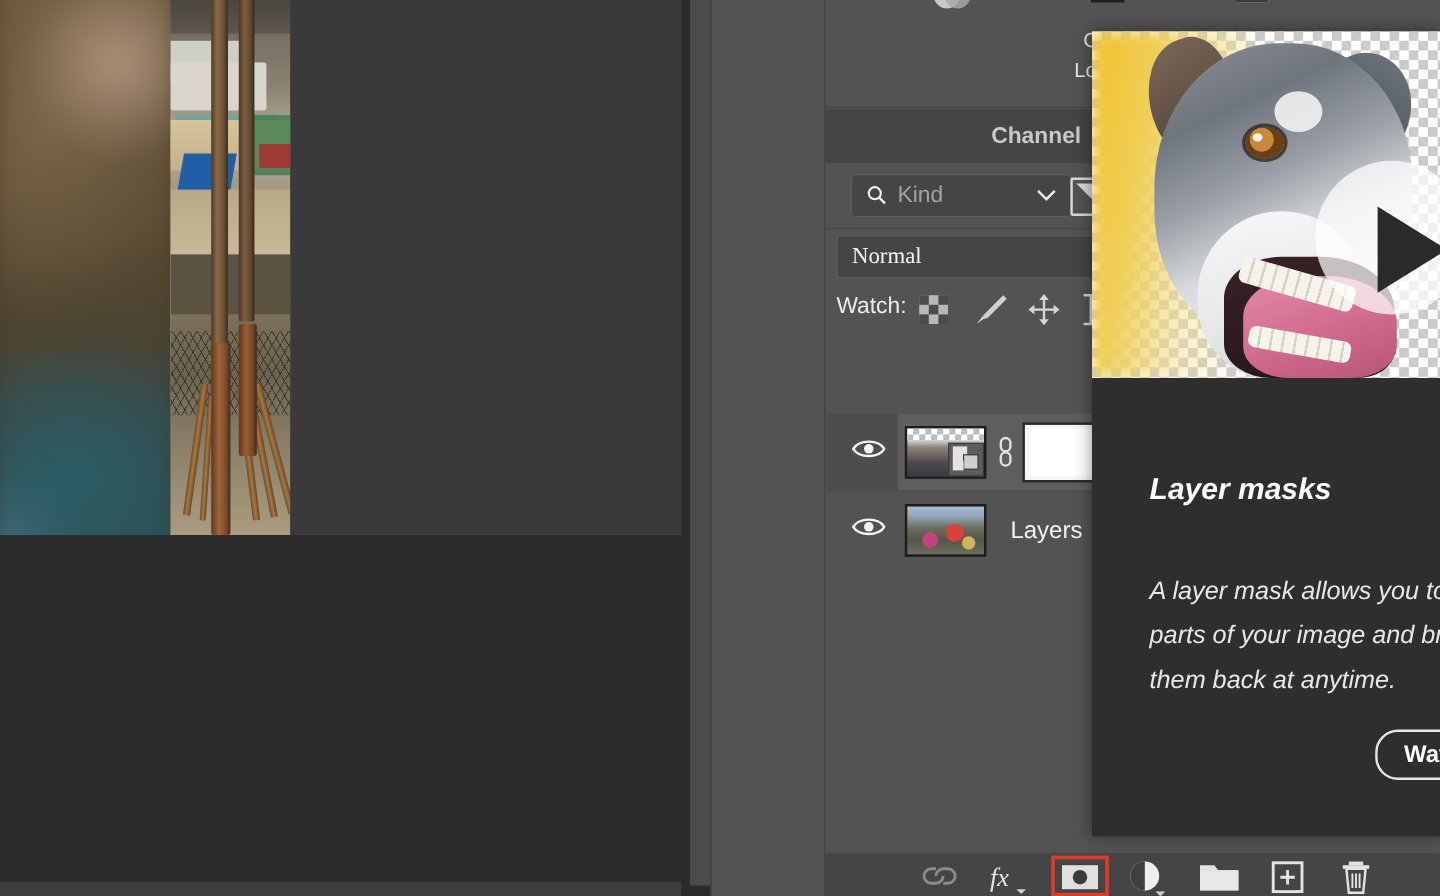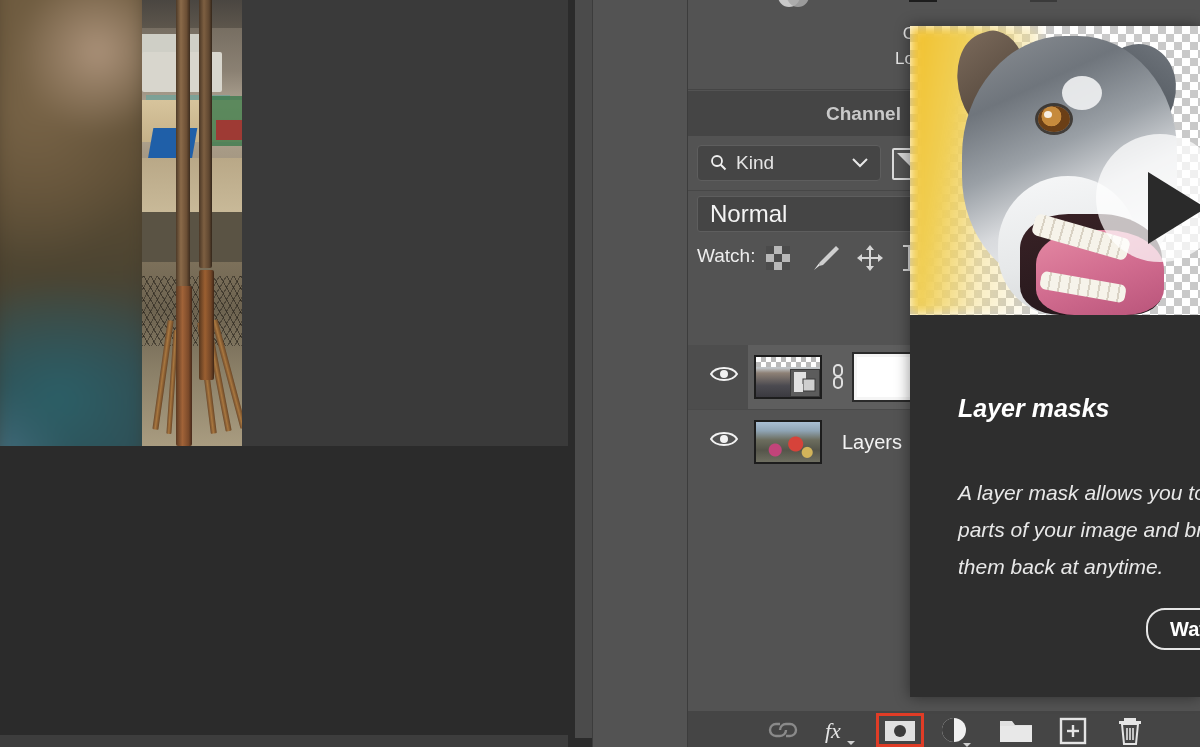--- a/index.html
+++ b/index.html
@@ -111,40 +111,40 @@
   }
   .tab.active{background:#535353;color:#ffffff;}
 
   .layers-body{
     position:absolute;left:0;top:136px;width:512px;height:575px;background:#535353;
   }
   .filter-row{
     position:absolute;left:0;top:0;width:512px;height:54px;background:#535353;
   }
   .kind-select{
-    position:absolute;left:9px;top:9px;width:182px;height:34px;
+    position:absolute;left:21px;top:9px;width:182px;height:34px;
     background:#454545;border:1px solid #5e5e5e;border-radius:4px;
-    color:#e5e5e5;font-size:19px;line-height:34px;
+    color:#a3a3a3;font-size:19px;line-height:34px;
   }
   .kind-magnifier{position:absolute;left:12px;top:8px;width:17px;height:17px;}
   .kind-text{position:absolute;left:38px;top:0;}
   .kind-chev{position:absolute;right:12px;top:12px;}
   .filter-toggle{
     position:absolute;left:204px;top:12px;width:28px;height:28px;
     border:2px solid #d9d9d9;border-radius:2px;background:#535353;
   }
 
   .blend-row{
     position:absolute;left:0;top:54px;width:512px;height:44px;background:#535353;
     border-top:1px solid #474747;
   }
   .blend-select{
     position:absolute;left:9px;top:5px;width:260px;height:34px;
     background:#454545;border:1px solid #5e5e5e;border-radius:3px;
-    color:#f4f4f4;font-size:24px;line-height:34px;padding-left:12px;
+    color:#f4f4f4;font-size:19px;line-height:34px;padding-left:12px;font-family:Liberation Serif, serif;
   }
 
   .lock-row{
     position:absolute;left:0;top:98px;width:512px;height:48px;background:#535353;
   }
   .lock-label{
     position:absolute;left:9px;top:11px;font-size:19px;color:#ededed;
   }
   .lock-btn{position:absolute;top:10px;width:30px;height:28px;}
 

